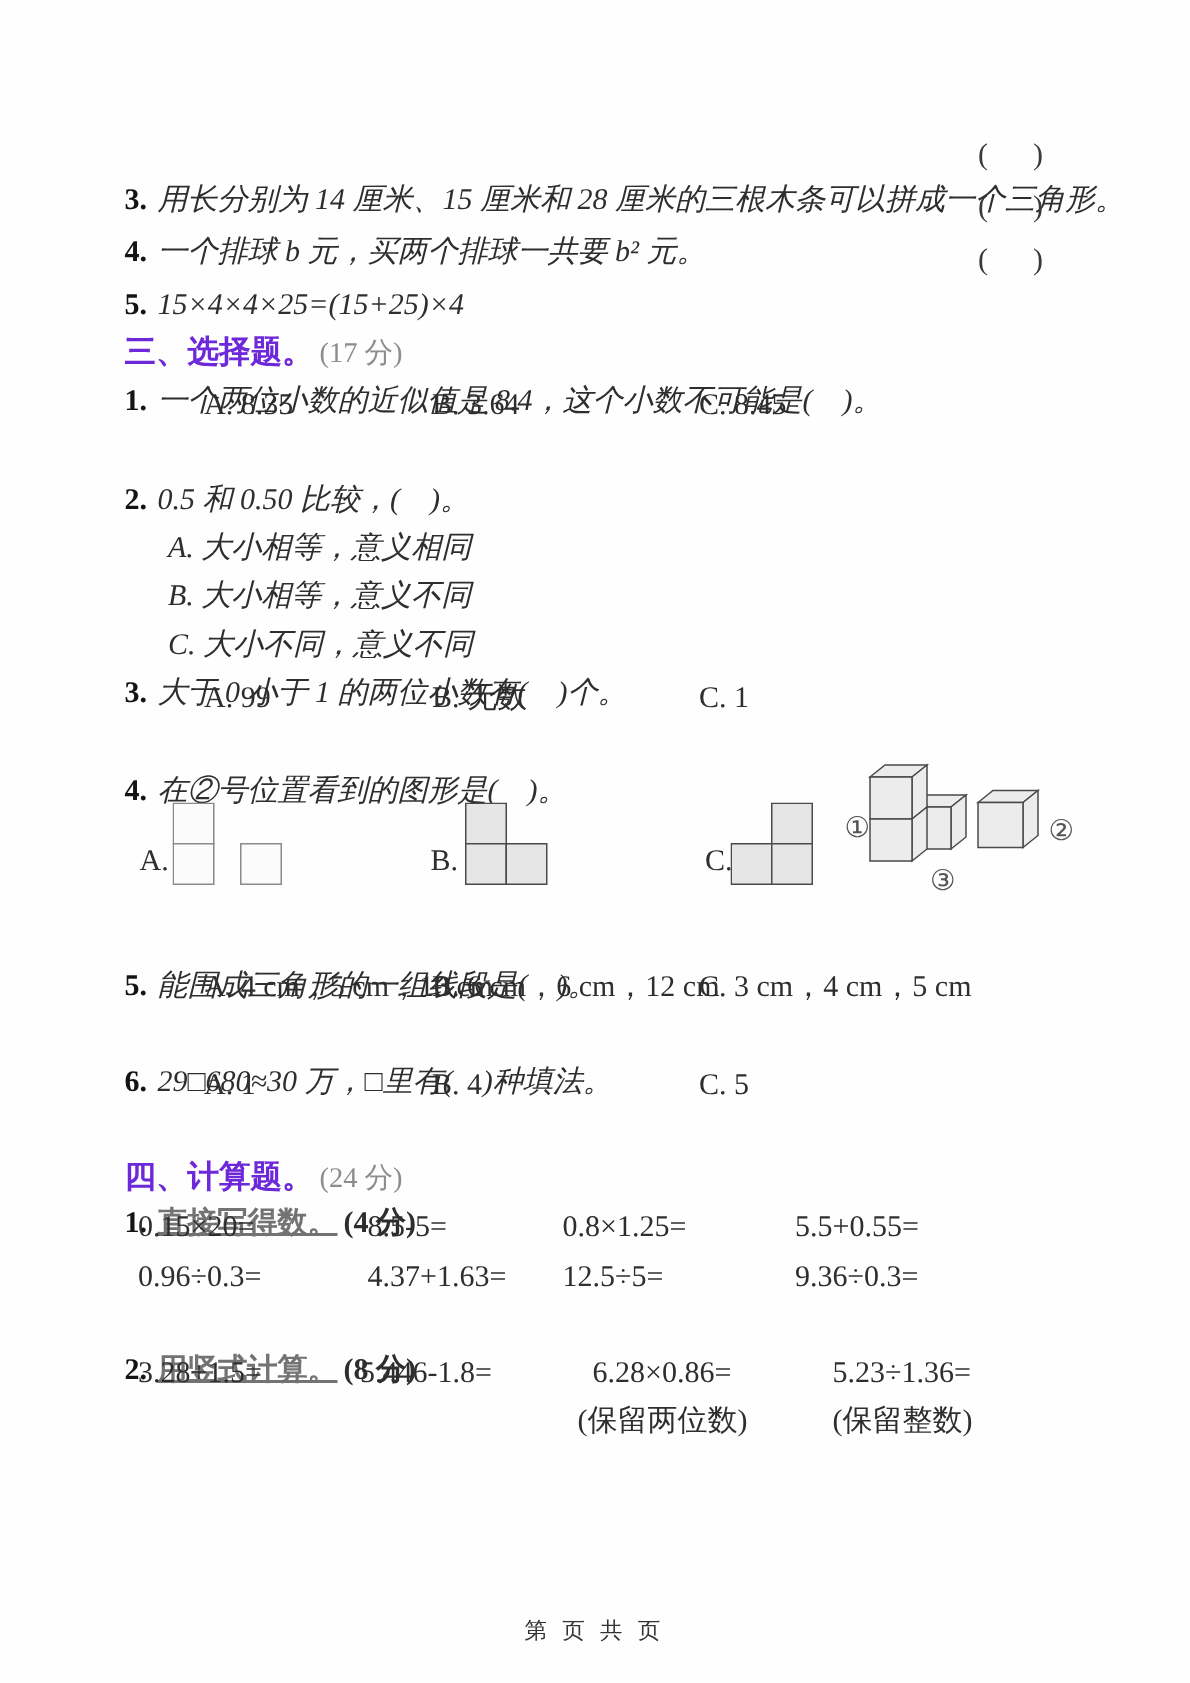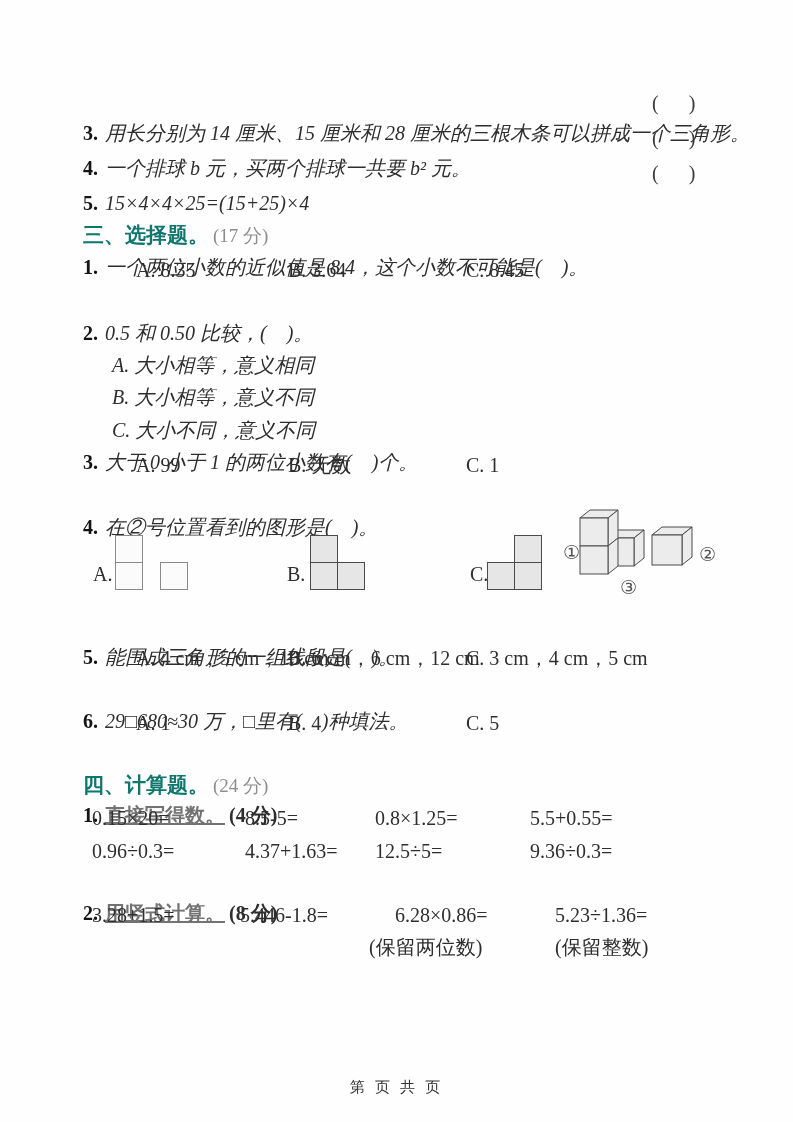--- a/index.html
+++ b/index.html
@@ -7,29 +7,29 @@
     position:relative; width:793px; height:1122px; margin:0 auto;
     background:#fefefe; overflow:hidden;
     font-family:"Liberation Serif","DejaVu Serif",serif;
     color:#2e2e2e; font-size:20px;
   }
   .line { position:absolute; left:63px; right:30px; height:32px; line-height:30px; white-space:pre-wrap; }
   .qno { font-weight:bold; color:#141414; margin-right:7px; }
   .qtext { white-space:pre-wrap;font-style:italic; }
   .var { font-style:italic; }
   .blank-right { position:absolute; left:589px; top:0; white-space:pre; color:#3a3a3a; }
-  .sec-head { font-family:"Liberation Sans","DejaVu Sans",sans-serif; font-weight:bold; color:#0f766e; font-size:21px; }
+  .sec-head { font-family:"Liberation Sans","DejaVu Sans",sans-serif; font-weight:bold; color:#6d28d9; font-size:21px; }
   .sec-score { font-weight:normal; color:#8d8d8d; font-size:19px; margin-left:4px; }
   .sub-head { font-weight:bold; color:#737373;text-decoration:underline; }
   .sub-score { font-weight:bold; color:#2e2e2e; margin-left:4px; }
   .opt, .calc-item, .note-item { position:absolute; top:0; white-space:pre-wrap; }
   .c1 { left:29px;margin-left:44px; } .c2 { left:225px; } .c3 { left:403px; }
   .k1 { left:29px; } .k2 { left:182px; } .k3 { left:312px; } .k4 { left:467px; }
   .v1 { left:29px; } .v2 { left:177px; } .v3 { left:332px; } .v4 { left:492px; }
-  .n1 { left:306px; } .n2 { left:492px; }
+  .n1 { left:322px; } .n2 { left:492px; }
   .indent { margin-left:29px; }
   .fig-row { position:absolute; top:505px; left:63px; right:20px; height:102px; }
   .fig-label { position:absolute; font-size:20px; color:#2e2e2e; }
   .fig-svg { position:absolute; }
   .view-num { position:absolute; font-family:"DejaVu Sans","Liberation Sans",sans-serif; font-size:19px; color:#555; }
   .footer { position:absolute; top:1078px; left:0; right:0; text-align:center;
     font-family:"Liberation Sans","DejaVu Sans",sans-serif; font-size:15px; color:#333;
     letter-spacing:3px; white-space:pre; }
 </style>
 </head>

